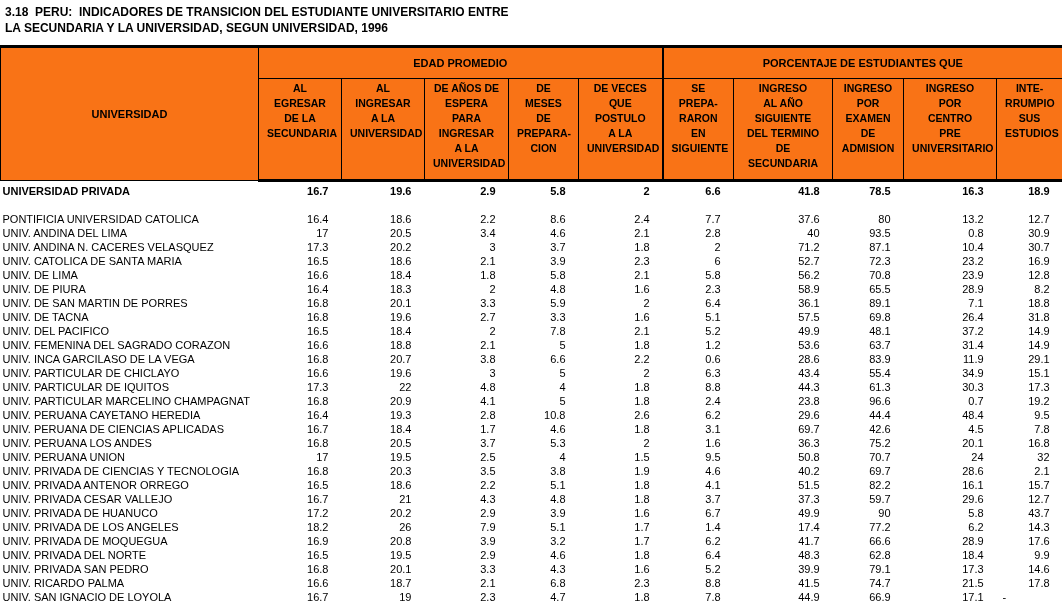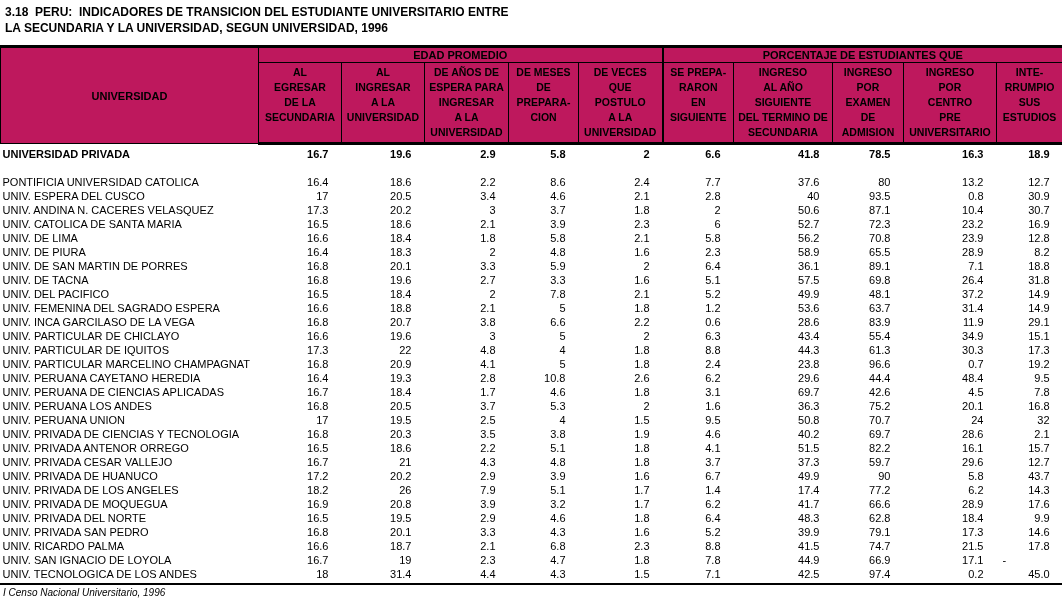--- a/index.html
+++ b/index.html
@@ -7,22 +7,22 @@
     position:relative; width:1062px; height:603px; overflow:hidden;
     background:#ffffff; color:#000;
     font-family:"Liberation Sans", sans-serif;
   }
   .title { padding:4px 0 0 5px; font-weight:bold; font-size:12px; line-height:16px; }
   .title div { white-space:pre; }
 
   table.ind { border-collapse:collapse; table-layout:fixed; width:1062px; margin-top:9px; }
 
   thead th {
-    background:#be185d; border:1px solid #000;
-    font-weight:bold; font-size:10.5px; padding:0; margin:0;
+    background:#f97316; border:1px solid #000;
+    font-weight:bold; font-size:10.5px; padding:8px; margin:0;
   }
   tr.group-row { height:16px; }
   tr.group-row th { font-size:11px; line-height:14px; border-top:3px solid #000; }
   th.corner { font-size:11px; vertical-align:middle; text-align:center; border-top:3px solid #000; }
   tr.subheader-row th { height:77px; vertical-align:top; padding-top:2px; line-height:15px; border-bottom:3px solid #000; }
   th.group-start { border-left:2px solid #000; }
 
   tbody td { font-size:11px; line-height:14px; padding:0; white-space:nowrap; overflow:hidden; }
   tbody tr { height:14px;padding-left:48px; }
   tr.summary { font-weight:bold; height:17px; vertical-align:bottom; }
@@ -160,41 +160,41 @@
           <td class="num">2.2</td>
           <td class="num">8.6</td>
           <td class="num">2.4</td>
           <td class="num">7.7</td>
           <td class="num">37.6</td>
           <td class="num">80</td>
           <td class="num">13.2</td>
           <td class="num">12.7</td>
         </tr>
         <tr>
-          <td class="name">UNIV. ESPERA DEL CUSCO</td>
+          <td class="name">UNIV. ANDINA DEL LIMA</td>
           <td class="num">17</td>
           <td class="num">20.5</td>
           <td class="num">3.4</td>
           <td class="num">4.6</td>
           <td class="num">2.1</td>
           <td class="num">2.8</td>
           <td class="num">40</td>
           <td class="num">93.5</td>
           <td class="num">0.8</td>
           <td class="num">30.9</td>
         </tr>
         <tr>
           <td class="name">UNIV. ANDINA N. CACERES VELASQUEZ</td>
           <td class="num">17.3</td>
           <td class="num">20.2</td>
           <td class="num">3</td>
           <td class="num">3.7</td>
           <td class="num">1.8</td>
           <td class="num">2</td>
-          <td class="num">50.6</td>
+          <td class="num">71.2</td>
           <td class="num">87.1</td>
           <td class="num">10.4</td>
           <td class="num">30.7</td>
         </tr>
         <tr>
           <td class="name">UNIV. CATOLICA DE SANTA MARIA</td>
           <td class="num">16.5</td>
           <td class="num">18.6</td>
           <td class="num">2.1</td>
           <td class="num">3.9</td>
@@ -264,21 +264,21 @@
           <td class="num">2</td>
           <td class="num">7.8</td>
           <td class="num">2.1</td>
           <td class="num">5.2</td>
           <td class="num">49.9</td>
           <td class="num">48.1</td>
           <td class="num">37.2</td>
           <td class="num">14.9</td>
         </tr>
         <tr>
-          <td class="name">UNIV. FEMENINA DEL SAGRADO ESPERA</td>
+          <td class="name">UNIV. FEMENINA DEL SAGRADO CORAZON</td>
           <td class="num">16.6</td>
           <td class="num">18.8</td>
           <td class="num">2.1</td>
           <td class="num">5</td>
           <td class="num">1.8</td>
           <td class="num">1.2</td>
           <td class="num">53.6</td>
           <td class="num">63.7</td>
           <td class="num">31.4</td>
           <td class="num">14.9</td>

